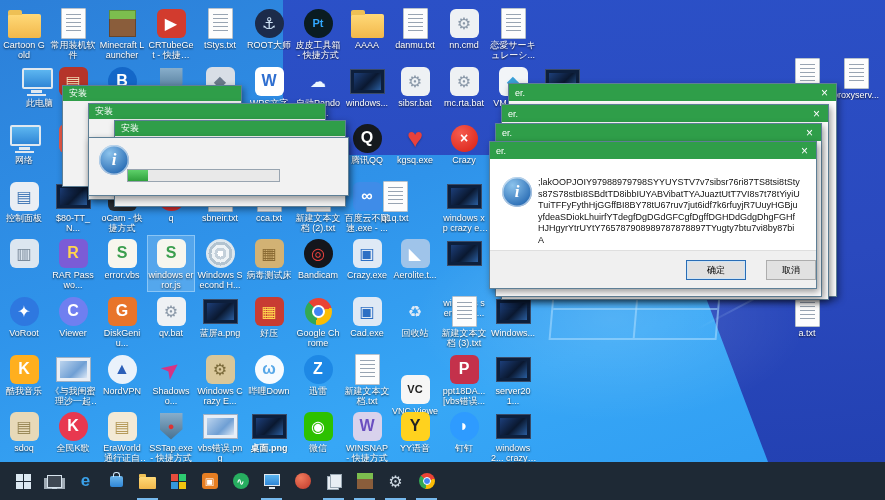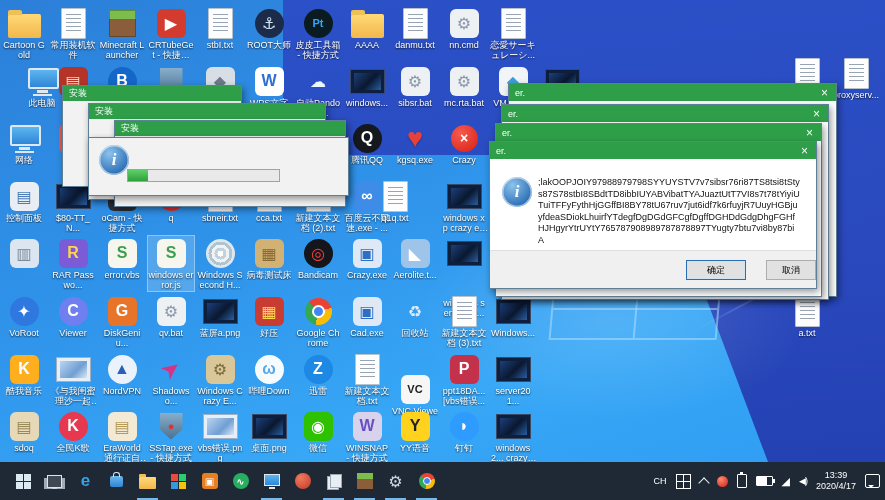--- a/index.html
+++ b/index.html
@@ -163,21 +163,21 @@
           <div class="ik-tile" style="background:#d23b2e">
             <span style="color:#ffffff;font-size:16px">▶</span>
           </div>
         </div>
         <div class="dlabel">CRTubeGet - 快捷方式</div>
       </div>
       <div class="dicon" style="left: 197px; top: 6px;">
         <div class="ic">
           <div class="ik-doc"></div>
         </div>
-        <div class="dlabel">stbI.txt</div>
+        <div class="dlabel">tStys.txt</div>
       </div>
       <div class="dicon" style="left: 246px; top: 6px;">
         <div class="ic">
           <div class="ik-circle" style="background:#1c2b4a">
             <span style="color:#cfe3f5;font-size:16px">⚓</span>
           </div>
         </div>
         <div class="dlabel">ROOT大师</div>
       </div>
       <div class="dicon" style="left: 295px; top: 6px;">
@@ -207,21 +207,21 @@
           </div>
         </div>
         <div class="dlabel">nn.cmd</div>
       </div>
       <div class="dicon" style="left: 490px; top: 6px;">
         <div class="ic">
           <div class="ik-doc"></div>
         </div>
         <div class="dlabel">恋愛サーキュレーシ...</div>
       </div>
-      <div class="dicon" style="left: 19px; top: 64px;">
+      <div class="dicon" style="left: 7px; top: 64px; align-items: flex-end;">
         <div class="ic">
           <div class="ik-pc">
             <i class="scr"></i>
             <i class="base"></i>
             <i class="foot"></i>
           </div>
         </div>
         <div class="dlabel">此电脑</div>
       </div>
       <div class="dicon" style="left: 50px; top: 64px;">
@@ -703,21 +703,21 @@
           <div class="ik-shield">●</div>
         </div>
         <div class="dlabel">SSTap.exe - 快捷方式</div>
       </div>
       <div class="dicon" style="left: 197px; top: 409px;">
         <div class="ic">
           <div class="ik-winlight"></div>
         </div>
         <div class="dlabel">vbs错误.png</div>
       </div>
-      <div class="dicon" style="left: 246px; top: 409px;">
+      <div class="dicon" style="left: 246px; top: 409px; font-weight: bold;">
         <div class="ic">
           <div class="ik-win"></div>
         </div>
         <div class="dlabel">桌面.png</div>
       </div>
       <div class="dicon" style="left: 295px; top: 409px;">
         <div class="ic">
           <div class="ik-tile" style="background:#2dc100">
             <span style="color:#ffffff;font-size:16px">◉</span>
           </div>
@@ -867,29 +867,14 @@
         <div class="tbapp running">
           <span class="minimc"></span>
         </div>
         <div class="tbapp running">
           <span class="gear-g">⚙</span>
         </div>
         <div class="tbapp running">
           <span class="minichrome"></span>
         </div>
       </div>
-    <div class="tray">
-      <span class="lang">CH</span>
-      <span class="ime"></span>
-      <span class="chev"></span>
-      <span class="trayred"></span>
-      <span class="usb"></span>
-      <span class="batt"></span>
-      <span class="wifi">◢</span>
-      <span class="spk">◀)</span>
-      <div class="clock">
-        <div>13:39</div>
-        <div>2020/4/17</div>
-      </div>
-      <span class="ac"></span>
-    </div>
   </div>
 </div>
 
 </body></html>

